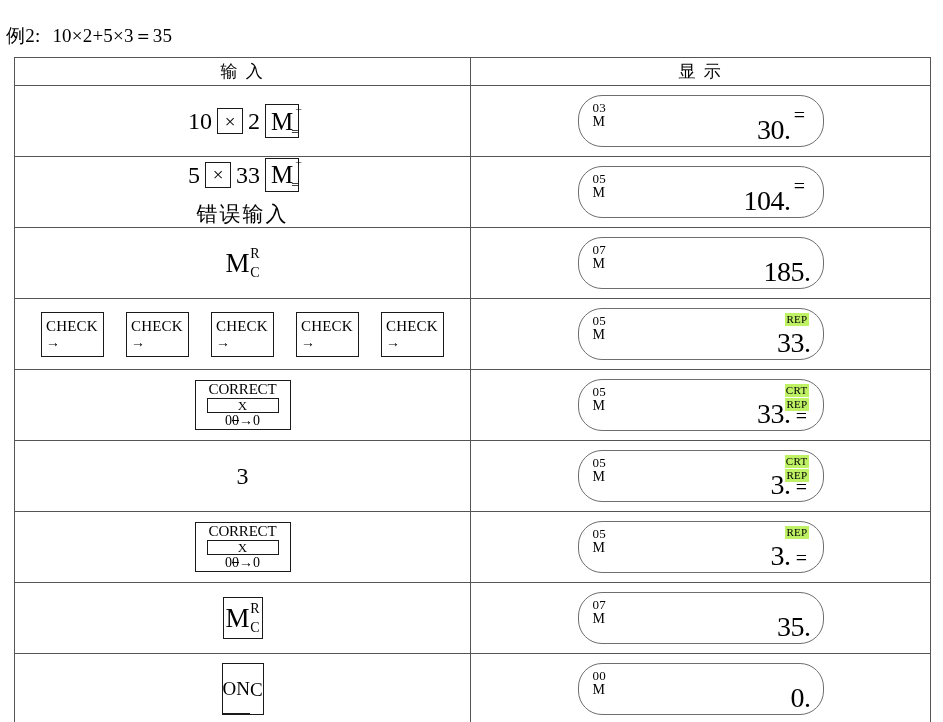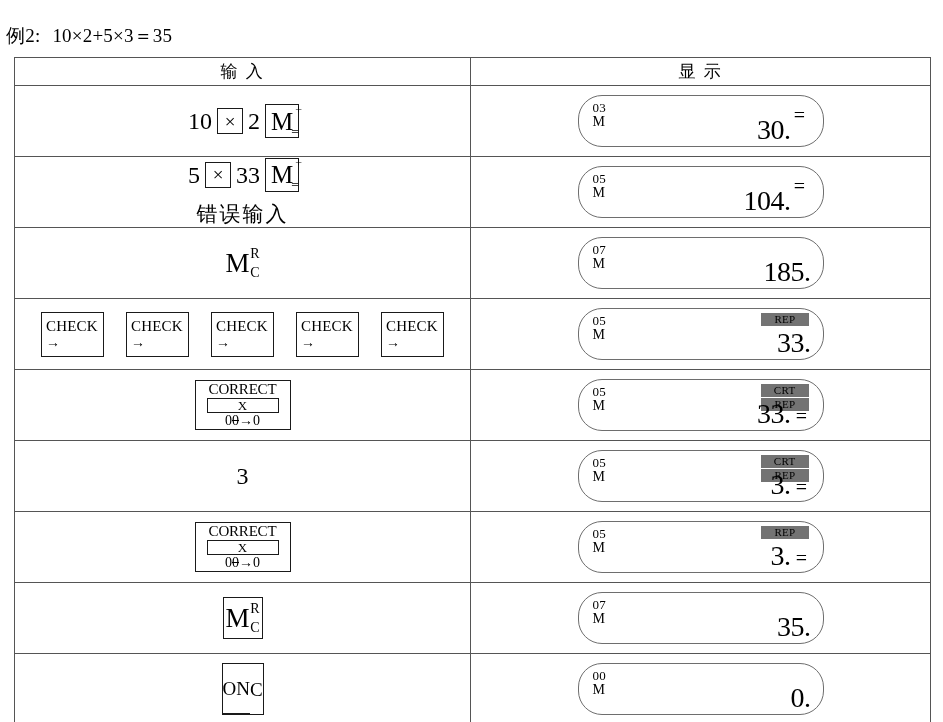--- a/index.html
+++ b/index.html
@@ -325,25 +325,25 @@
   .lcd .lcd-badges {
     position: absolute;
     right: 14px;
     top: 4px;
     display: flex;
     flex-direction: column;
     align-items: flex-end;
     gap: 1px;
   }
   .badge {
-    background: #737373;
+    background: #bef264;
     color: #000;
     font-size: 11px;
     line-height: 13px;
-    padding: 0 13px;
+    padding: 0 1px;
     letter-spacing: 0.3px;
   }
   .spacer-eq { width: 18px; }
 </style>
 </head>
 <body>
 
 <div class="page">
 
   <div class="caption">

